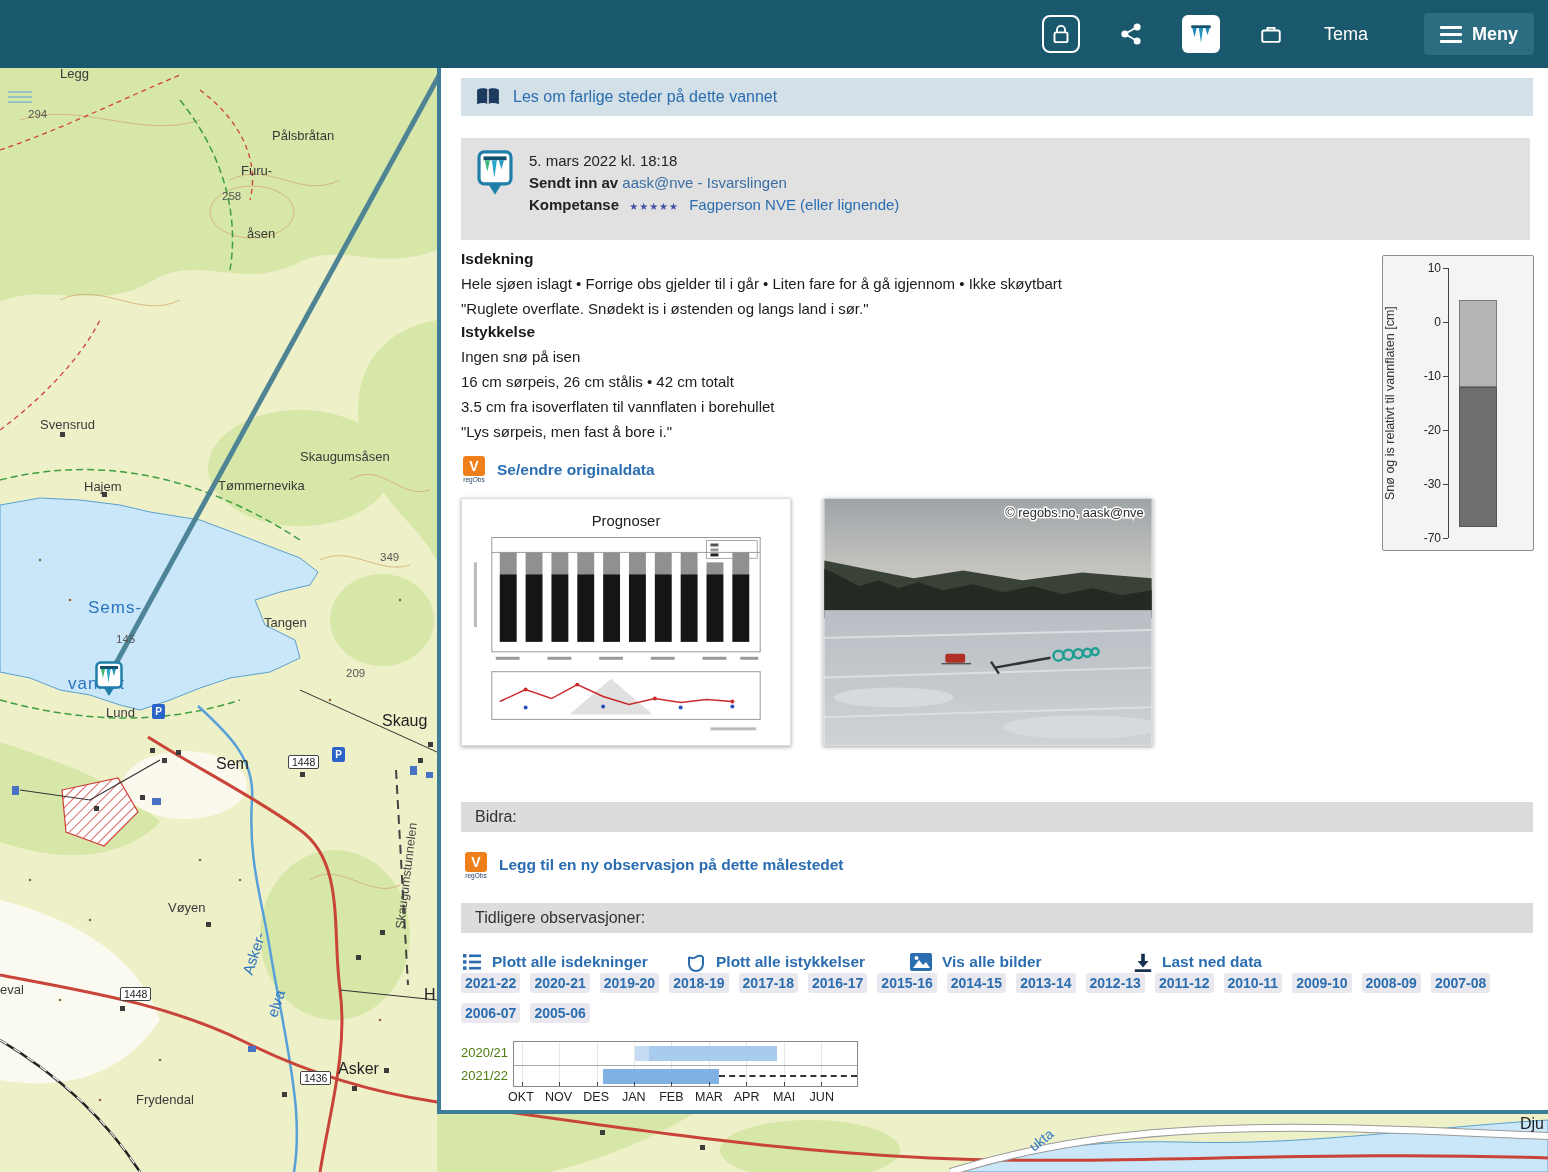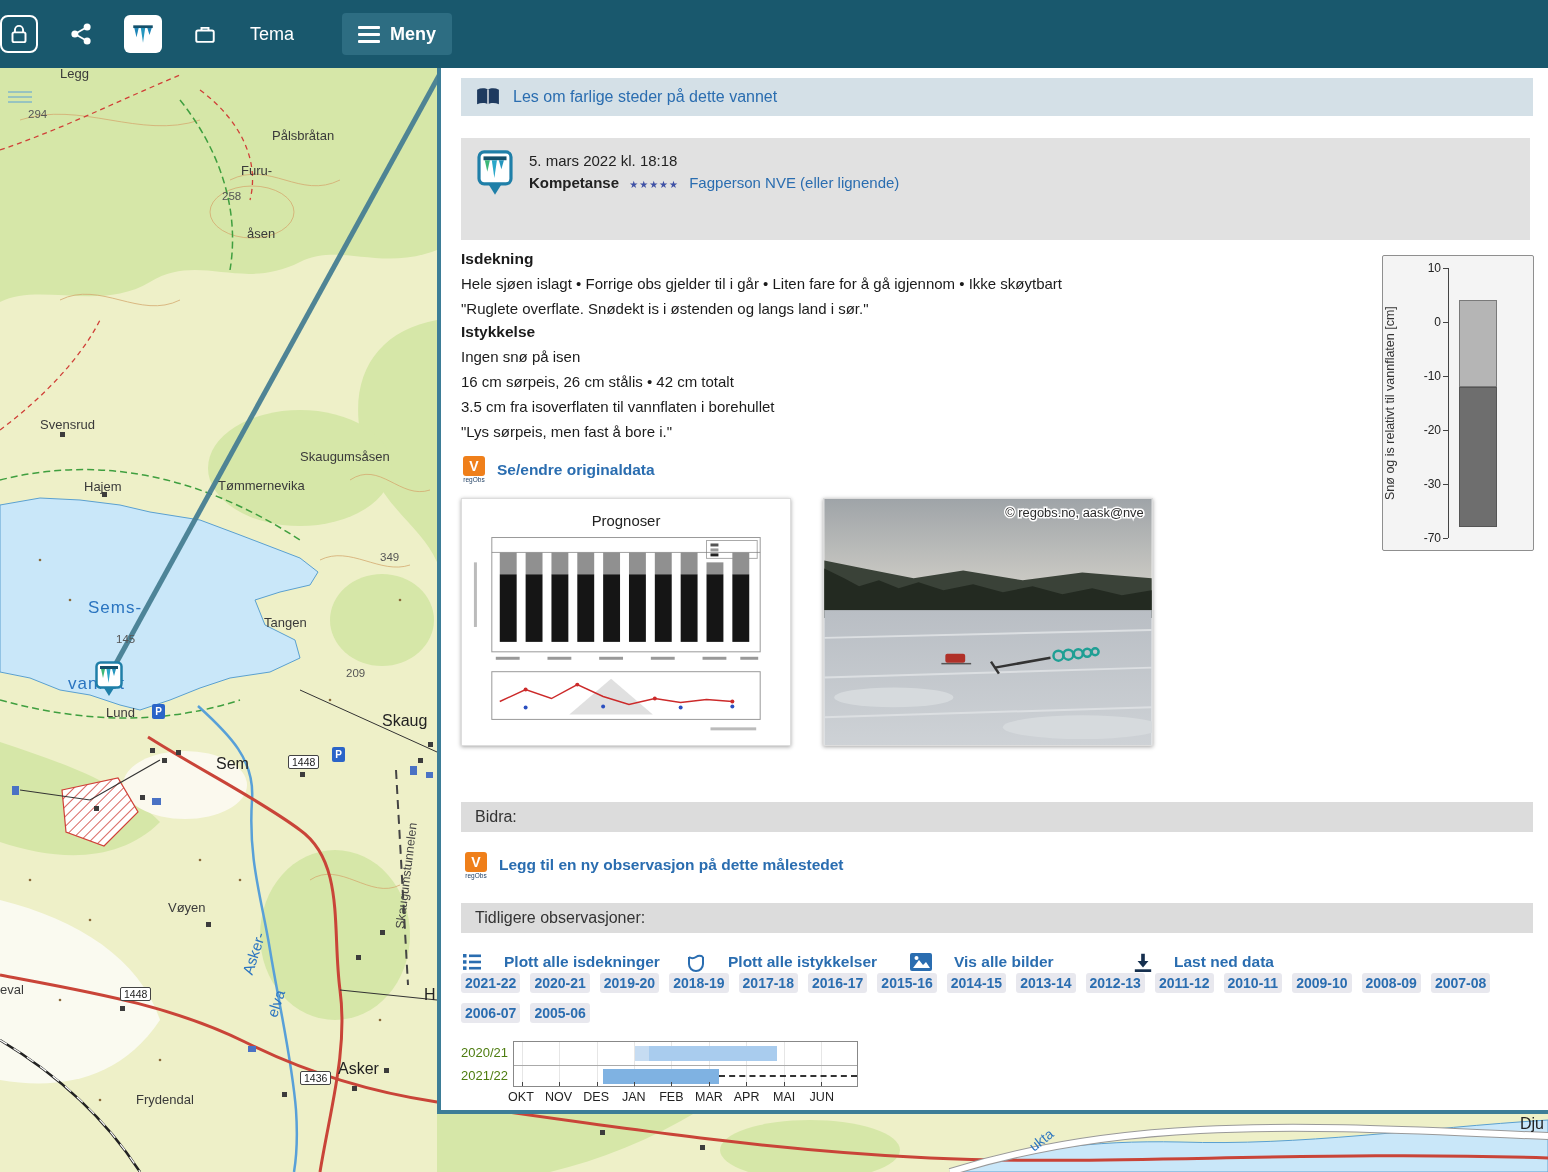--- a/index.html
+++ b/index.html
@@ -1,21 +1,21 @@
 <!DOCTYPE html>
 <html><head>
 <meta charset="utf-8">
 <style>
   * { box-sizing: border-box; }
   body { margin:0; font-family:"Liberation Sans", sans-serif; }
   .page { position:relative; width:1548px; height:1172px; overflow:hidden; background:#eef0c8; }
 
   
   .topbar { position:absolute; left:0; top:0; width:1548px; height:68px; background:#19586d; z-index:40;
-            display:flex; align-items:center; gap:24px; padding-right:14px; }
+            display:flex; align-items:center; justify-content:flex-end; gap:32px; padding-right:14px; }
   .hicon { width:38px; height:38px; display:flex; align-items:center; justify-content:center; cursor:pointer; }
   .hicon.boxed { border:2px solid #fff; border-radius:8px; }
   .hicon.white { background:#fff; border-radius:6px; }
   .tema { color:#fff; font-size:18px; margin-left:2px; }
   .meny { margin-left:24px; background:#2d6d82; border-radius:4px; height:42px; padding:0 16px;
           display:flex; align-items:center; gap:10px; color:#fff; font-size:18px; font-weight:bold; cursor:pointer; }
   .hamb { display:flex; flex-direction:column; gap:4px; }
   .hamb span { width:22px; height:3px; background:#fff; border-radius:1px; }
 
   
@@ -62,21 +62,21 @@
   .imgrow { display:flex; gap:32px; margin-top:14px; }
   .thumb { width:330px; height:248px; background:#fff; border:1px solid #ddd; box-shadow:0 1px 4px rgba(0,0,0,.35); cursor:pointer; }
   .photo { position:relative; overflow:hidden; }
 
   .graybar { margin-top:56px; height:30px; background:#dcdcdc; display:flex; align-items:center;
              padding-left:14px; font-size:16px; color:#333; }
   .graybar.tidl { margin-top:24px; }
   .addrow { margin:20px 0 0 2px; }
 
   .actions { display:flex; margin-top:18px; }
-  .action { width:224px; display:flex; align-items:center; gap:21px; cursor:pointer; }
+  .action { width:224px; display:flex; align-items:center; gap:9px; cursor:pointer; }
   .action a { font-size:15.5px; font-weight:bold; }
 
   .seasons { display:flex; flex-wrap:wrap; gap:10px; }
   .chip-season { background:#e8e8ee; border-radius:3px; padding:2px 4px; font-size:14px; font-weight:bold; cursor:pointer; }
 
   
   .seasonchart { margin-top:18px; display:flex; }
   .sc-labels { width:52px; padding-right:6px; text-align:right; font-size:13px; color:#4d7c0f; }
   .sc-labels div { height:23px; line-height:23px; }
   .sc-wrap { position:relative; }
@@ -328,20 +328,24 @@
       <svg width="36" height="46" viewBox="0 0 28 36">
         <rect x="1.5" y="1.5" width="25" height="25" rx="4" fill="#fff" stroke="#1f7fa8" stroke-width="2.5"></rect>
         <rect x="5" y="5" width="18" height="3" fill="#14506b"></rect>
         <polygon points="6,8 10,8 8,17" fill="#3cb878"></polygon>
         <polygon points="11.5,8 15.5,8 13.5,22" fill="#2aa7c9"></polygon>
         <polygon points="17,8 21,8 19,15" fill="#2596be"></polygon>
         <polygon points="9,27 19,27 14,35" fill="#1f7fa8"></polygon>
       </svg>
       <div class="obstext">
         <div>5. mars 2022  kl. 18:18</div>
+        <div>
+          <span class="b">Sendt inn av</span>
+          <span class="sentval">aask@nve - Isvarslingen</span>
+        </div>
         <div>
           <span class="b">Kompetanse</span>
           <span class="stars">★★★★★</span>
           <a class="link">Fagperson NVE (eller lignende)</a>
         </div>
       </div>
     </div>
 
     <div class="icechart">
       <div class="ic-ylabel">Snø og is relativt til vannflaten [cm]</div>

